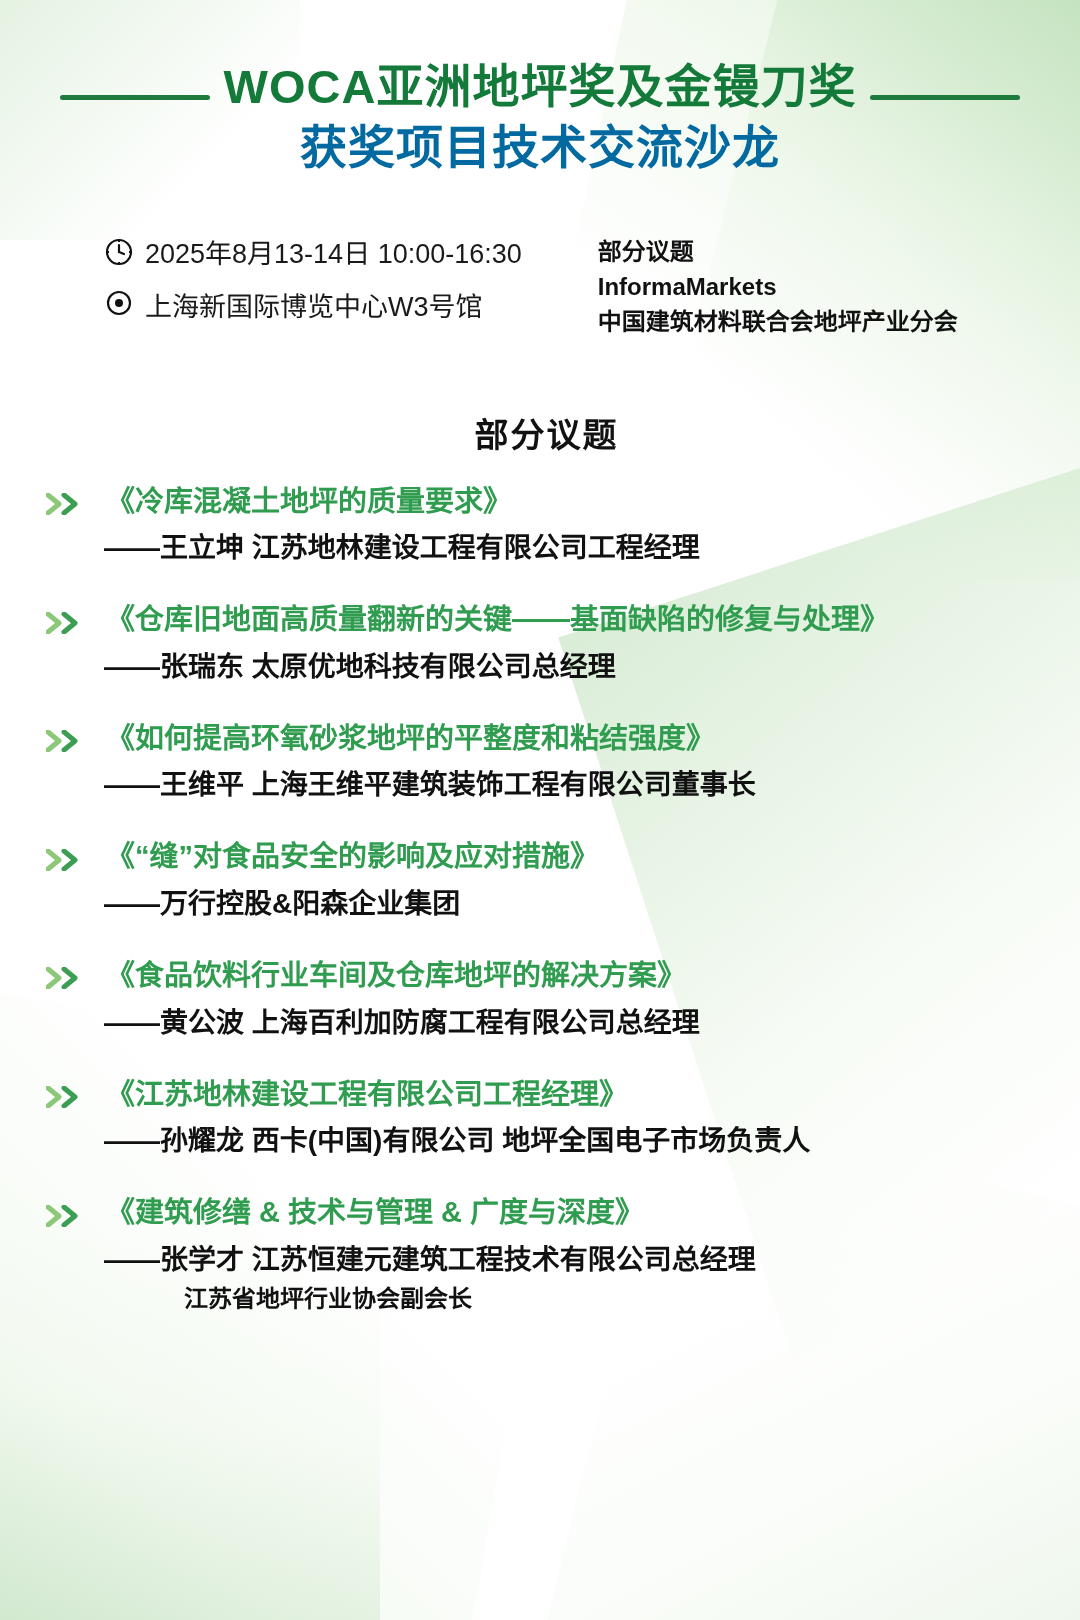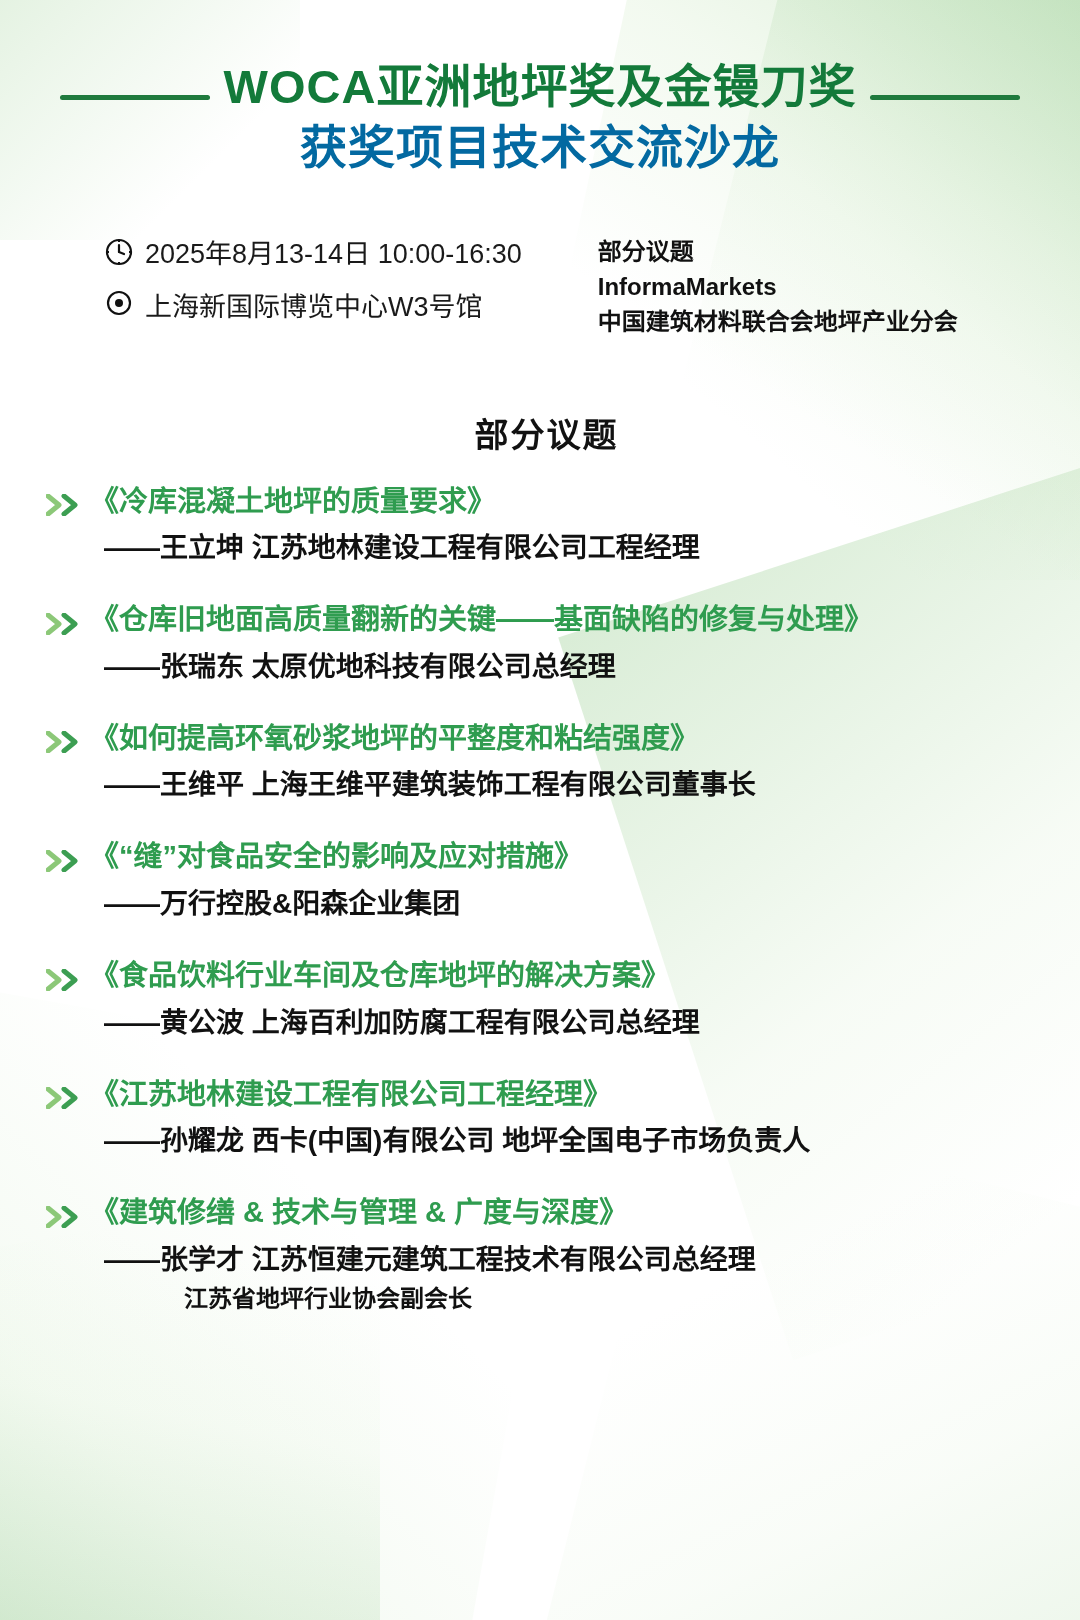--- a/index.html
+++ b/index.html
@@ -180,22 +180,22 @@
   
   .topics {
     margin-top: 26px;
     padding: 0 44px 0 46px;
   }
   .topic {
     margin-bottom: 34px;
   }
   .topic-head {
     display: flex;
-    align-items: flex-end;
-    gap: 0;
+    align-items: center;
+    gap: 16px;
   }
   .chev {
     flex: 0 0 auto;
     margin-top: 9px;
   }
   .topic-title {
     font-size: 29px;
     font-weight: bold;
     color: #2f9c4f;
     line-height: 1.3;

